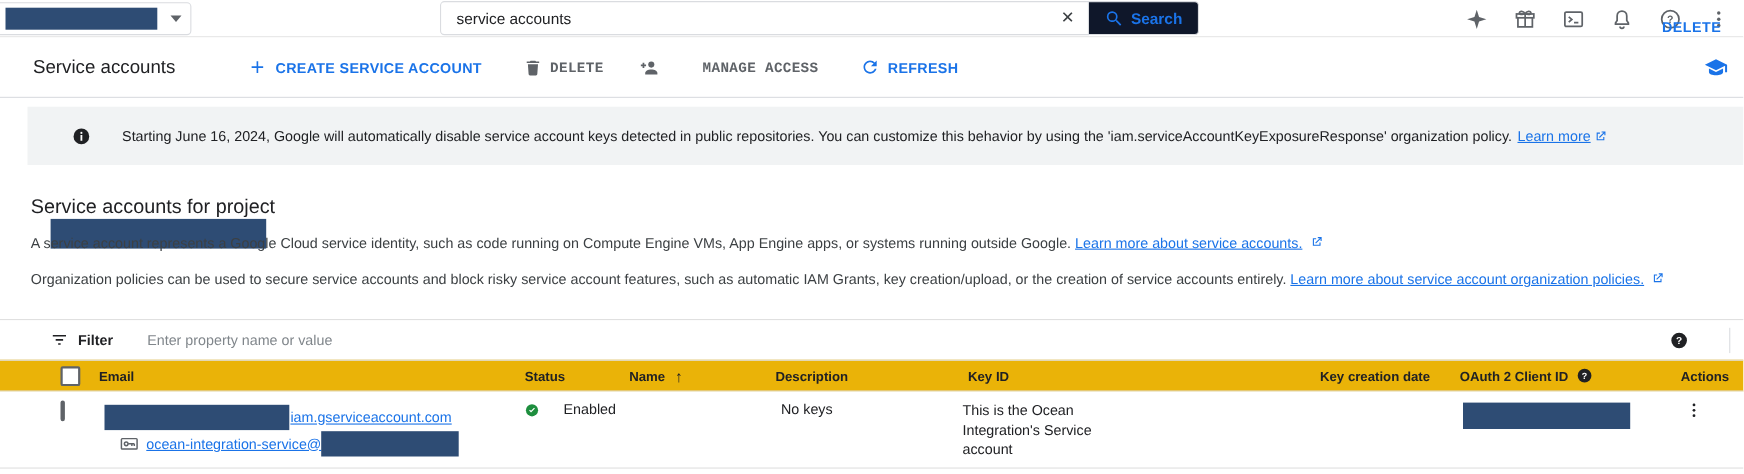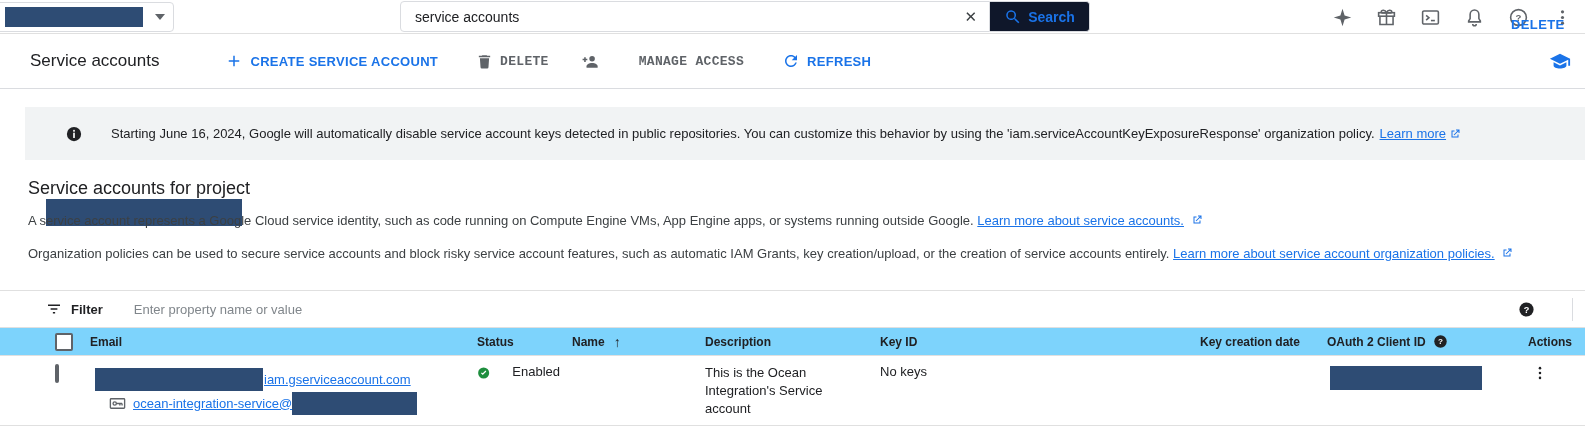--- a/index.html
+++ b/index.html
@@ -34,21 +34,21 @@
   .tb-btn { display:flex; align-items:center; gap:7px; font-size:13px; font-weight:bold; letter-spacing:.3px; cursor:pointer; background:none; border:none; padding:0; font-family:"Liberation Sans",sans-serif; }
   .tb-btn.blue { color:#1a73e8; }
   .tb-btn.gray { color:#5f6368;font-family:Liberation Mono, monospace; }
   .btn-create { margin-left:66px; }
   .btn-delete { margin-left:38px; }
   .btn-manage { margin-left:32px;gap:39px; }
   .btn-refresh { margin-left:38px; }
   .learn-cap { position:absolute; right:14px; top:17px; cursor:pointer; }
 
   
-  .banner { position:absolute; left:25px; top:107px; width:1560px; height:53px; background:#f1f3f4; display:flex; align-items:center; white-space:nowrap; }
+  .banner { position:absolute; left:25px; top:97px; width:1560px; height:53px; background:#f1f3f4; display:flex; align-items:center; white-space:nowrap; }
   .banner .info { margin-left:40px; flex:0 0 auto; }
   .banner-text { margin-left:28px; font-size:13px; color:#202124; }
   .banner a.link { color:#1a73e8; text-decoration:underline; font-size:13px; margin-left:5px; cursor:pointer; }
   .ext-ic { display:inline-block; vertical-align:-1px; margin-left:3px; }
   .dismiss-btn { position:absolute; left:1511px; top:17px; font-size:13px; font-weight:bold; letter-spacing:.4px; color:#1a73e8; cursor:pointer; white-space:nowrap; }
 
   
   .heading { position:absolute; left:28px; top:178px; display:flex; align-items:center; font-size:18px; color:#202124;flex-direction:column; }
   .heading .redact { width:196px; height:27px; margin-left:9px; }
   .para { position:absolute; left:28px; font-size:13px; color:#3c4043; white-space:nowrap; }
@@ -60,21 +60,21 @@
   .filter-row { position:absolute; left:0; top:290px; width:100%; height:37px; border-top:1px solid #e0e0e0; display:flex; align-items:center; }
   .filter-row .f-ic { margin-left:45px; }
   .filter-label { font-size:13px; font-weight:bold; color:#202124; margin-left:8px; }
   .filter-input { border:none; outline:none; margin-left:29px; width:1200px; font:13px "Liberation Sans",sans-serif; color:#202124; }
   .filter-input::placeholder { color:#80868b; }
   .filter-help { position:absolute; left:1518px; top:10px; cursor:pointer; }
   .filter-divider { position:absolute; left:1572px; top:7px; width:1px; height:23px; background:#dadce0; }
 
   
   .grid { display:grid; grid-template-columns:80px 385px 95px 135px 170px 315px 135px 195px 75px; }
-  .thead { position:absolute; left:0; top:327px; width:100%; height:29px; border-top:1px solid #e0e0e0; border-bottom:1px solid #e0e0e0; background:#7dd3fc; align-items:center; }
+  .thead { position:absolute; left:0; top:327px; width:100%; height:29px; border-top:1px solid #e0e0e0; border-bottom:1px solid #e0e0e0; background:#eab308; align-items:center; }
   .th { font-size:12px; font-weight:bold; color:#202124; display:flex; align-items:center; }
   .th-email { padding-left:10px; } .th-status { padding-left:12px; } .th-name { padding-left:12px; cursor:pointer; }
   .th-desc { padding-left:10px; } .th-keyid { padding-left:15px; } .th-keydate { padding-left:20px; }
   .th-oauth { padding-left:12px; } .th-actions { padding-left:18px; }
   .sort-arrow { font-size:14px; margin-left:9px; font-weight:normal; }
   .cb { width:18px; height:18px; border:2px solid #5f6368; border-radius:2px; background:#fff; margin-left:55px; cursor:pointer; }
   .trow { position:absolute; left:0; top:356px; width:100%; height:70px; border-bottom:1px solid #e0e0e0; background:#fff; }
   .td { padding-top:8px; font-size:13px; color:#202124; }
   .td-check { padding-top:10px; }
   .email-line { display:flex; align-items:center; height:24px; }
@@ -287,23 +287,23 @@
   <div class="td td-status">
     <svg width="16" height="16" viewBox="0 0 24 24">
         <circle cx="12" cy="12" r="10" fill="#1e8e3e"></circle>
         <path d="M10.4 15.6l-3.2-3.2 1.5-1.5 1.7 1.7 4.9-4.9 1.5 1.5z" fill="#fff"></path>
       </svg>
     <span>Enabled</span>
   </div>
 
   <div class="td"></div>
 
+  <div class="td td-keyid">No keys</div>
+
   <div class="td td-desc">This is the Ocean Integration's Service account</div>
-
-  <div class="td td-keyid">No keys</div>
 
   <div class="td"></div>
 
   <div class="td">
     <span class="redact r-oauth"></span>
   </div>
 
   <div class="td td-actions">
     <span class="dots-btn">
       <svg width="18" height="18" viewBox="0 0 24 24">

